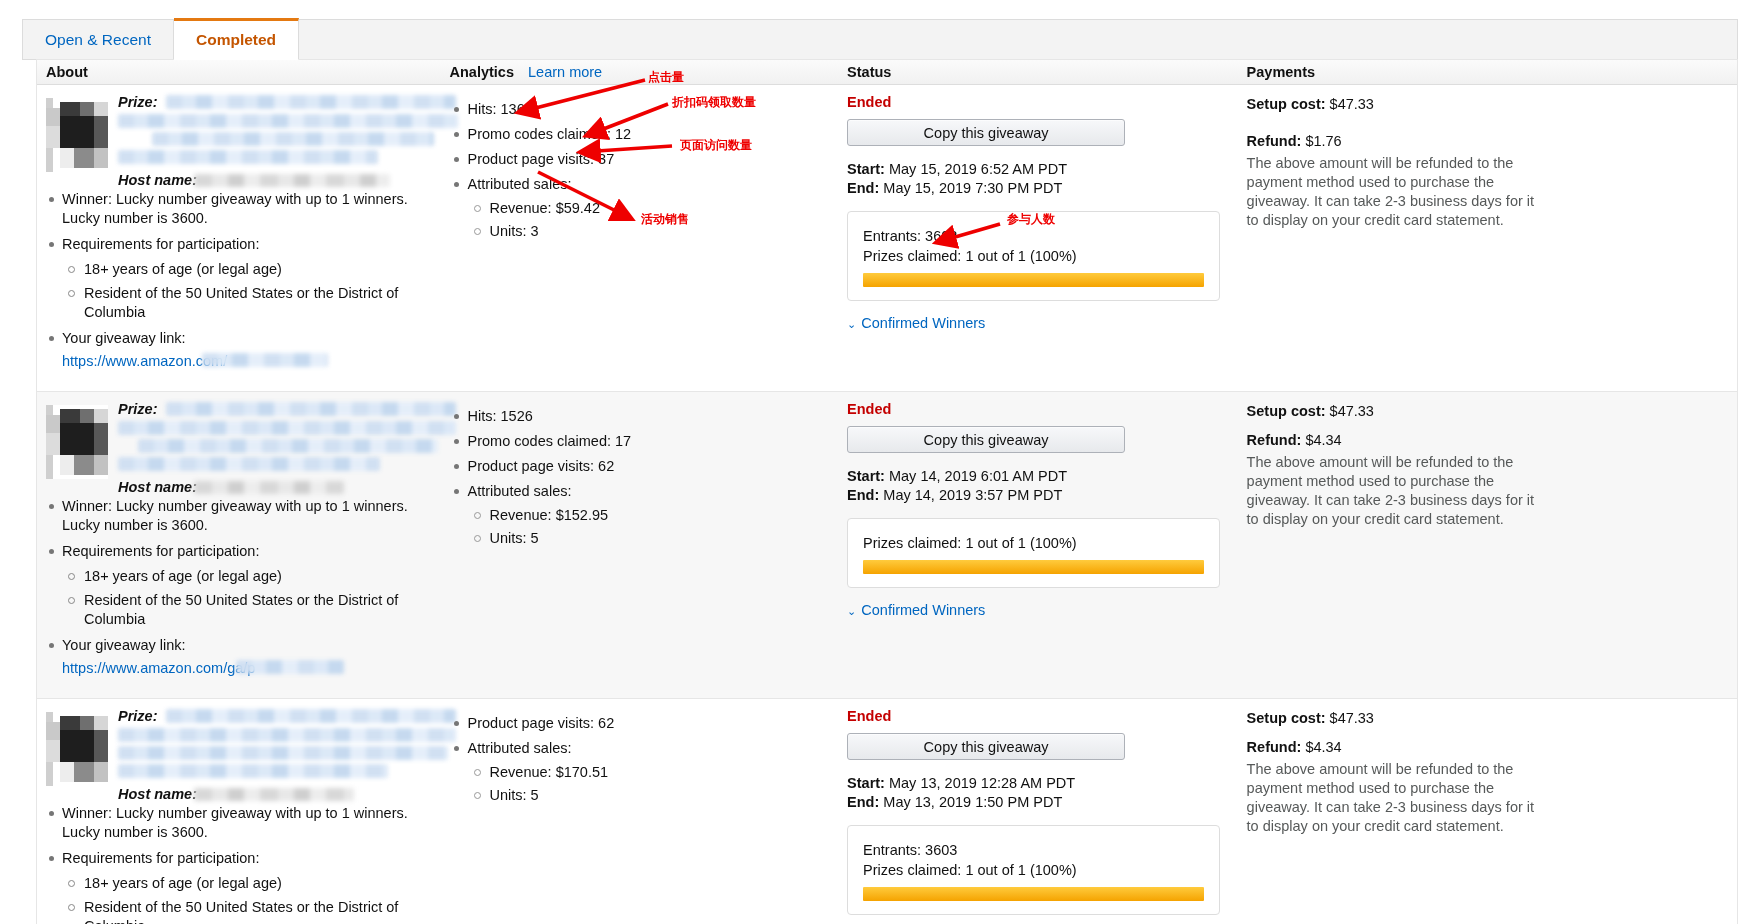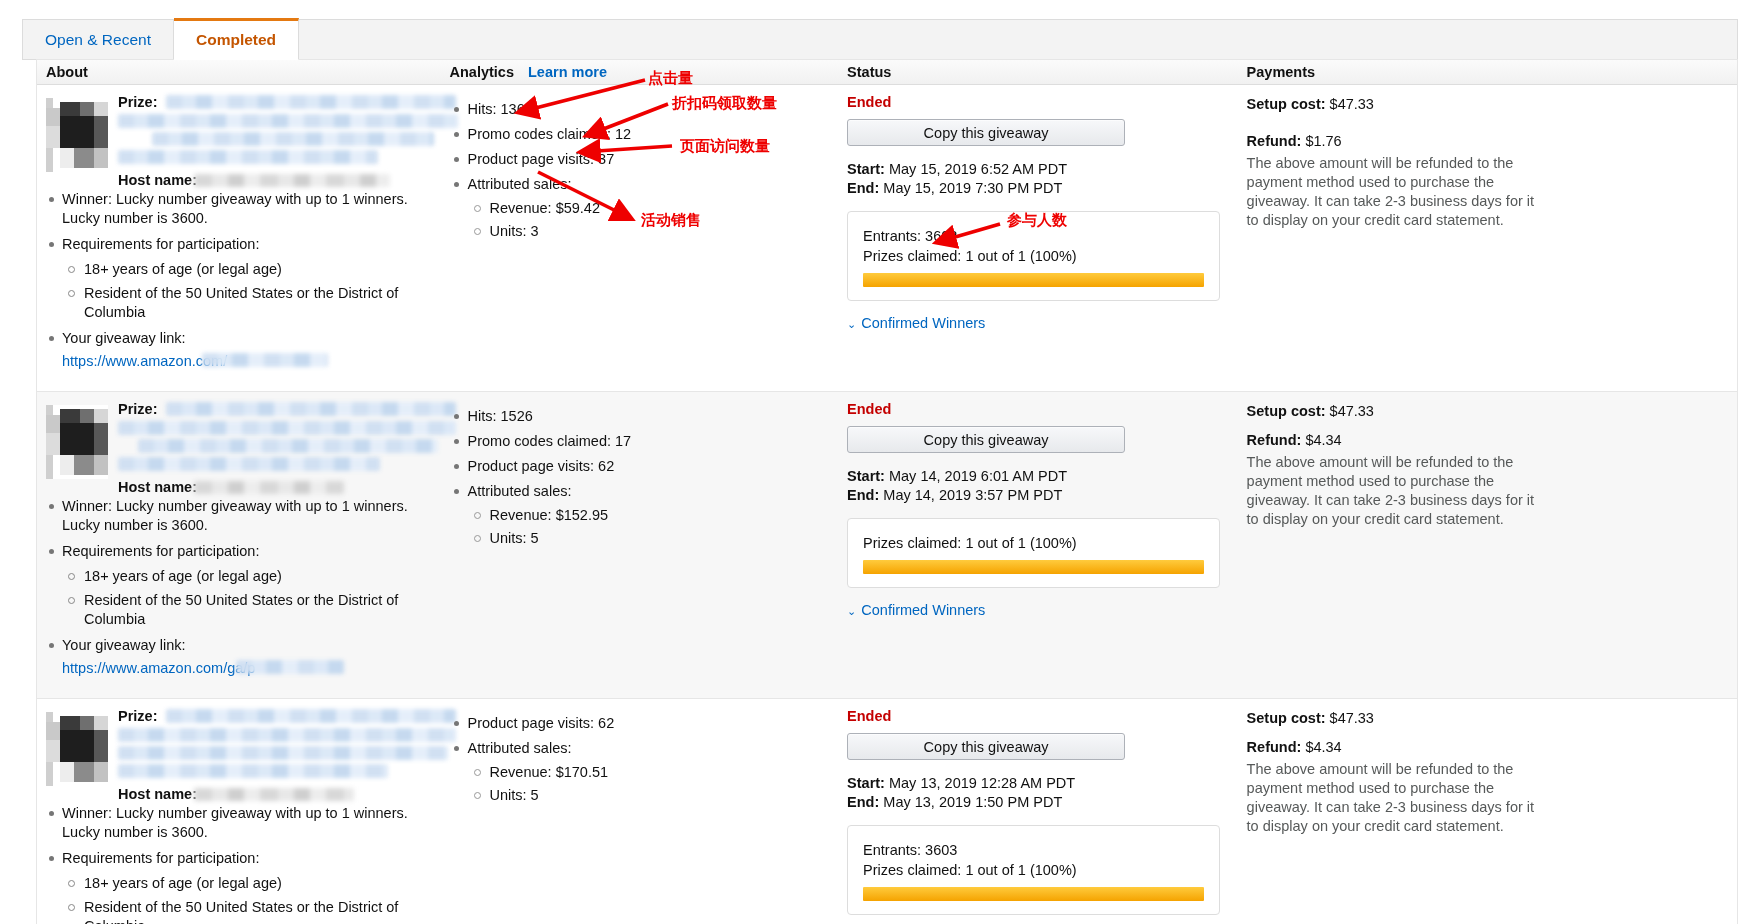--- a/index.html
+++ b/index.html
@@ -65,21 +65,21 @@
   .c1 { width:404px; }
   .c2 { width:398px; }
   .c3 { width:400px; }
   .c4 { width:500px; }
 
   .row { display:flex; border-bottom:1px solid #e6e6e6; }
   .row.alt { background:#f7f7f7; }
   .row > div { padding:9px 9px 14px 9px; }
 
   
-  .about-top { display:flex; gap:10px; }
+  .about-top { display:flex; gap:10px;font-style:italic; }
   .thumb {
     width:62px; height:74px; flex:0 0 62px;
     margin-top:4px;
     background:
       linear-gradient(to right, #cfcfcf 0 12%, transparent 12%),
       #ffffff;
     position:relative;
     overflow:hidden;
   }
   .thumb i { position:absolute; display:block; }
@@ -158,21 +158,21 @@
   .cw .chev { font-size:11px; margin-right:5px; }
 
   
   .pay-line { line-height:20px; margin-bottom:3px; }
   .pay-line b { font-weight:bold; }
   .pay-note { color:#565959; line-height:19px; max-width:290px; margin-top:1px; }
 
   
   .anno { position:absolute; left:0; top:0; width:1760px; height:924px; pointer-events:none; }
   .anno-txt {
-    position:absolute; color:#ee0000; font-weight:bold; font-size:15px;
+    position:absolute; color:#ee0000; font-weight:bold; font-size:12px;
     font-family:"DejaVu Sans", sans-serif; white-space:nowrap;
   }
 </style>
 </head>
 <body>
 
 <div class="tabs-wrap">
   <div class="tabs">
     <div class="tab">
       <span>Open &amp; Recent</span>
@@ -184,21 +184,21 @@
   </div>
 </div>
 
 <div class="panel">
 
   <div class="thead">
     <div class="c1">About</div>
     <div class="c2">
       <div class="analytics-head">
         <span>Analytics</span>
-        <span class="link" style="font-weight:bold">Learn more</span>
+        <span class="link" style="font-weight:normal">Learn more</span>
       </div>
     </div>
     <div class="c3">Status</div>
     <div class="c4">Payments</div>
   </div>
 
   <div class="row">
     <div class="c1">
       <div class="about-top">
         <div class="thumb">

